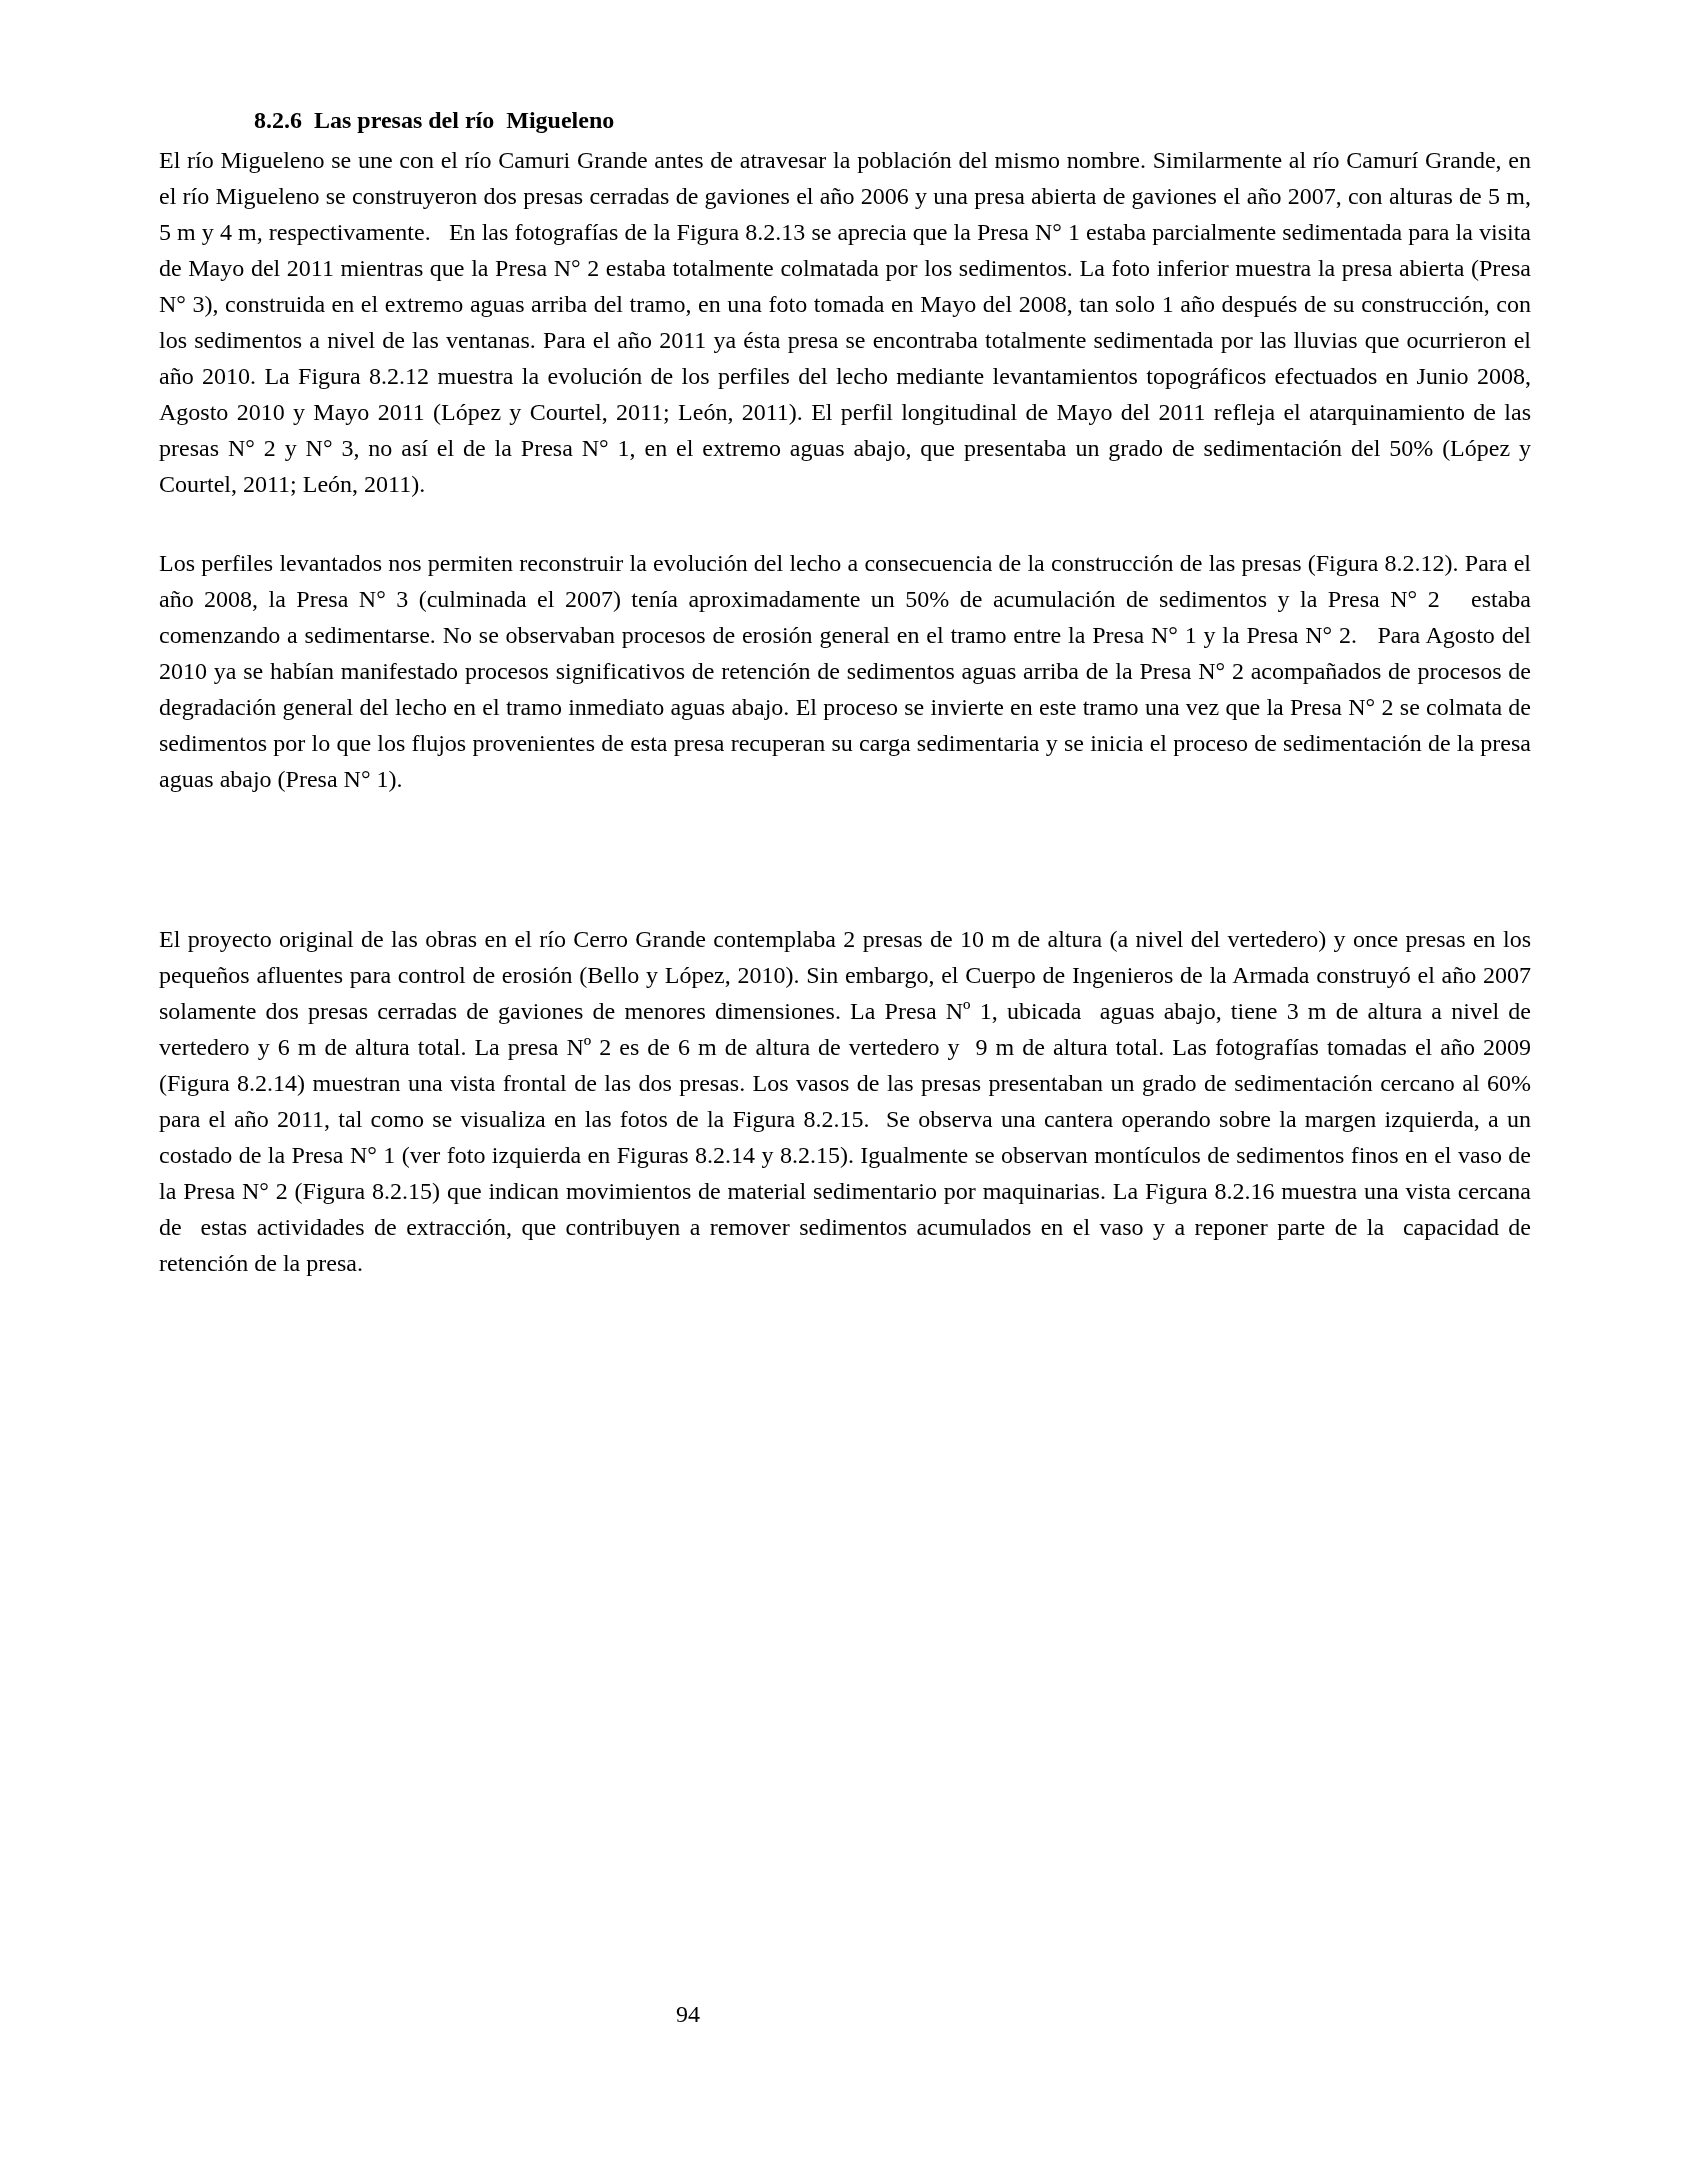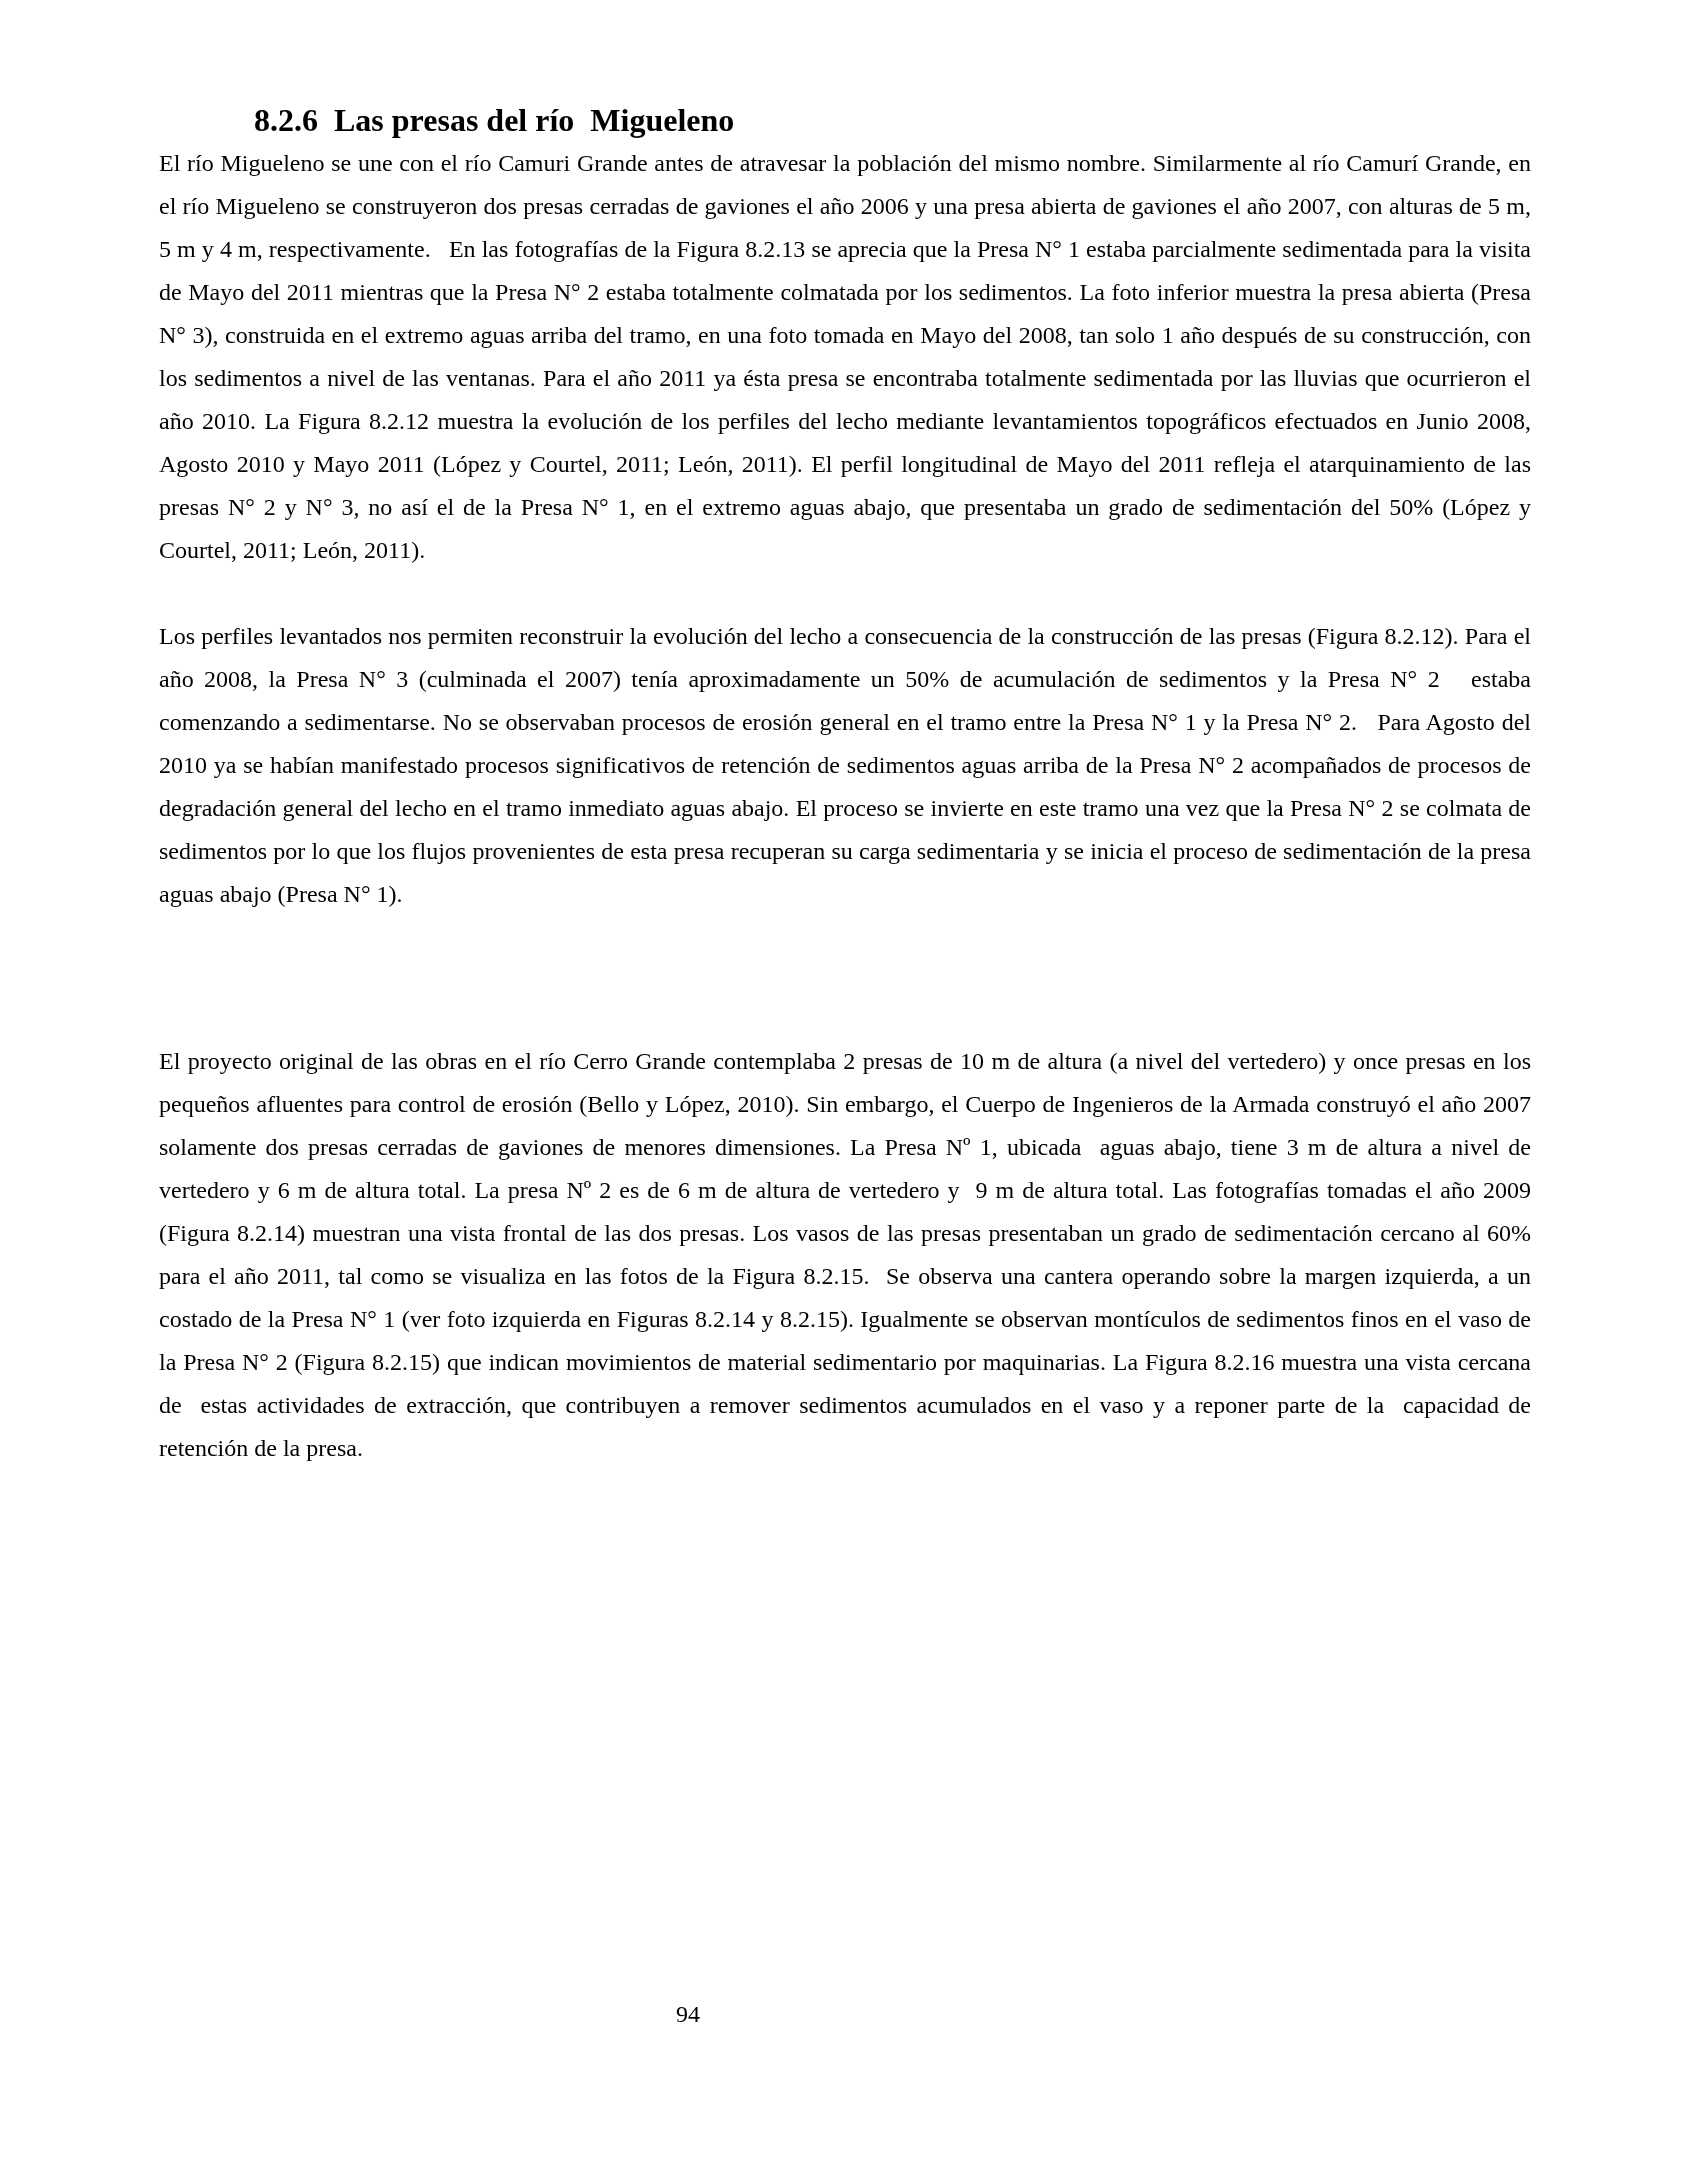--- a/index.html
+++ b/index.html
@@ -21,31 +21,31 @@
     box-sizing: border-box;
     overflow: hidden;
   }
   .content {
     position: absolute;
     left: 159px;
     top: 99px;
     width: 1372px;
   }
   .section-heading {
-    font-size: 32px;
+    font-size: 24px;
     font-weight: bold;
     line-height: 43px;
     margin: 0 0 0 0;
     padding-left: 95px;
     text-align: left;
     white-space: pre;
   }
   .body-par {
     font-size: 24px;
-    line-height: 43px;
+    line-height: 36px;
     text-align: justify;
     text-justify: inter-word;
     margin: 0;
     white-space: pre-wrap;
     hyphens: none;
   }
   .gap-small { height: 43px; }
   .gap-section { height: 124px; }
   .page-number {
     position: absolute;

